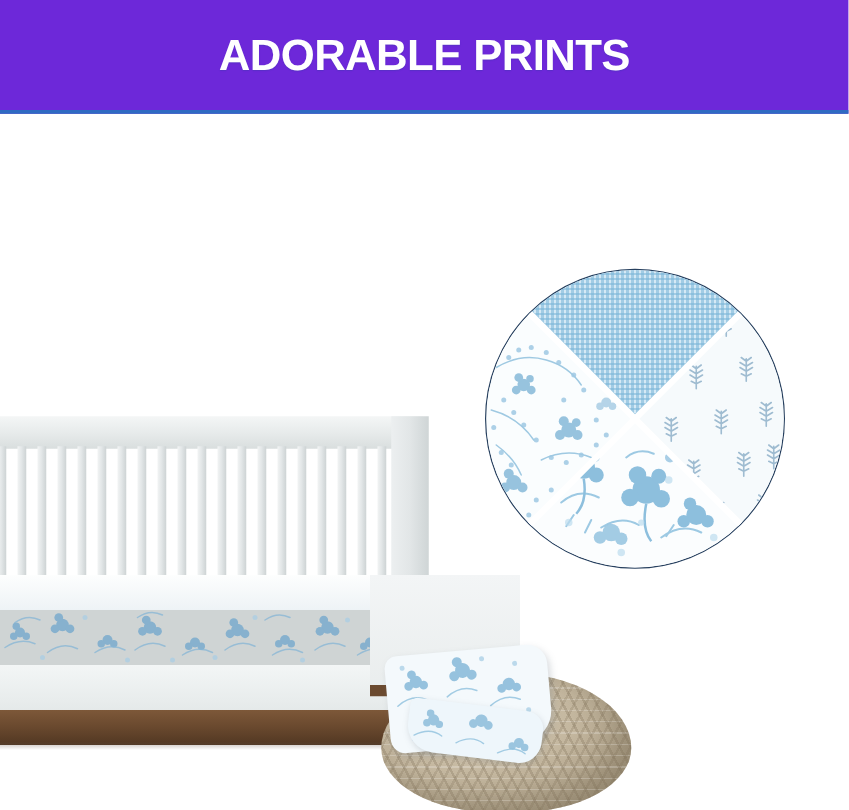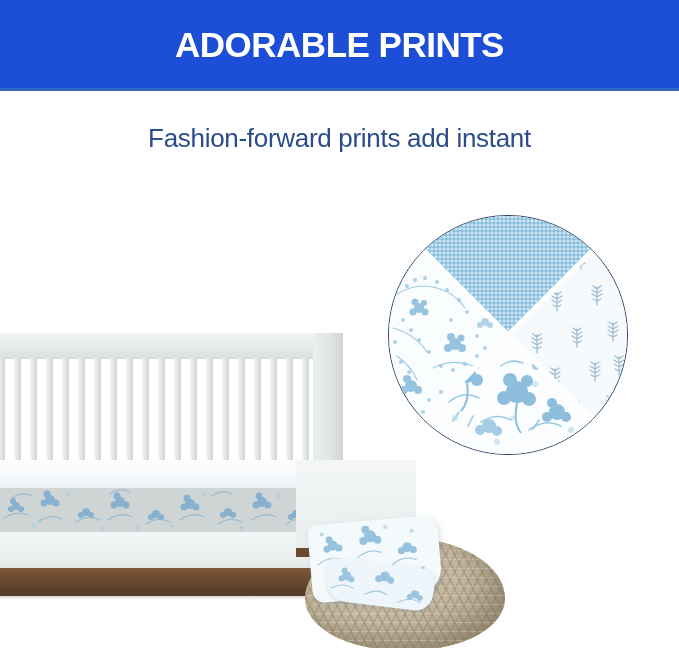--- a/index.html
+++ b/index.html
@@ -19,21 +19,21 @@
     overflow: hidden;
   }
 
   
   .banner {
     position: absolute;
     left: 0;
     top: 0;
     width: 679px;
     height: 88px;
-    background: #1d4ed8;
+    background: #6d28d9;
     border-bottom: 3px solid #2f6bc2;
     display: flex;
     align-items: center;
     justify-content: center;
   }
   .banner-title {
     color: #ffffff;
     font-family: "Liberation Sans", sans-serif;
     font-size: 35px;
     font-weight: bold;
@@ -208,21 +208,20 @@
 </head>
 <body>
 
 <div class="page">
 
   <div class="banner">
     <div class="banner-title">ADORABLE PRINTS</div>
   </div>
 
   <div class="subtitle">
-    <span class="ln">Fashion-forward prints add instant</span>
   </div>
 
   <div class="swatch">
 
     <div class="quad quad-top"></div>
 
     <div class="quad quad-right">
       <svg viewBox="0 0 240 240" xmlns="http://www.w3.org/2000/svg" aria-hidden="true">
         <g fill="none" stroke="#9ab7cd" stroke-width="1.4" stroke-linecap="round" opacity="0.95">
           <g id="sp">

